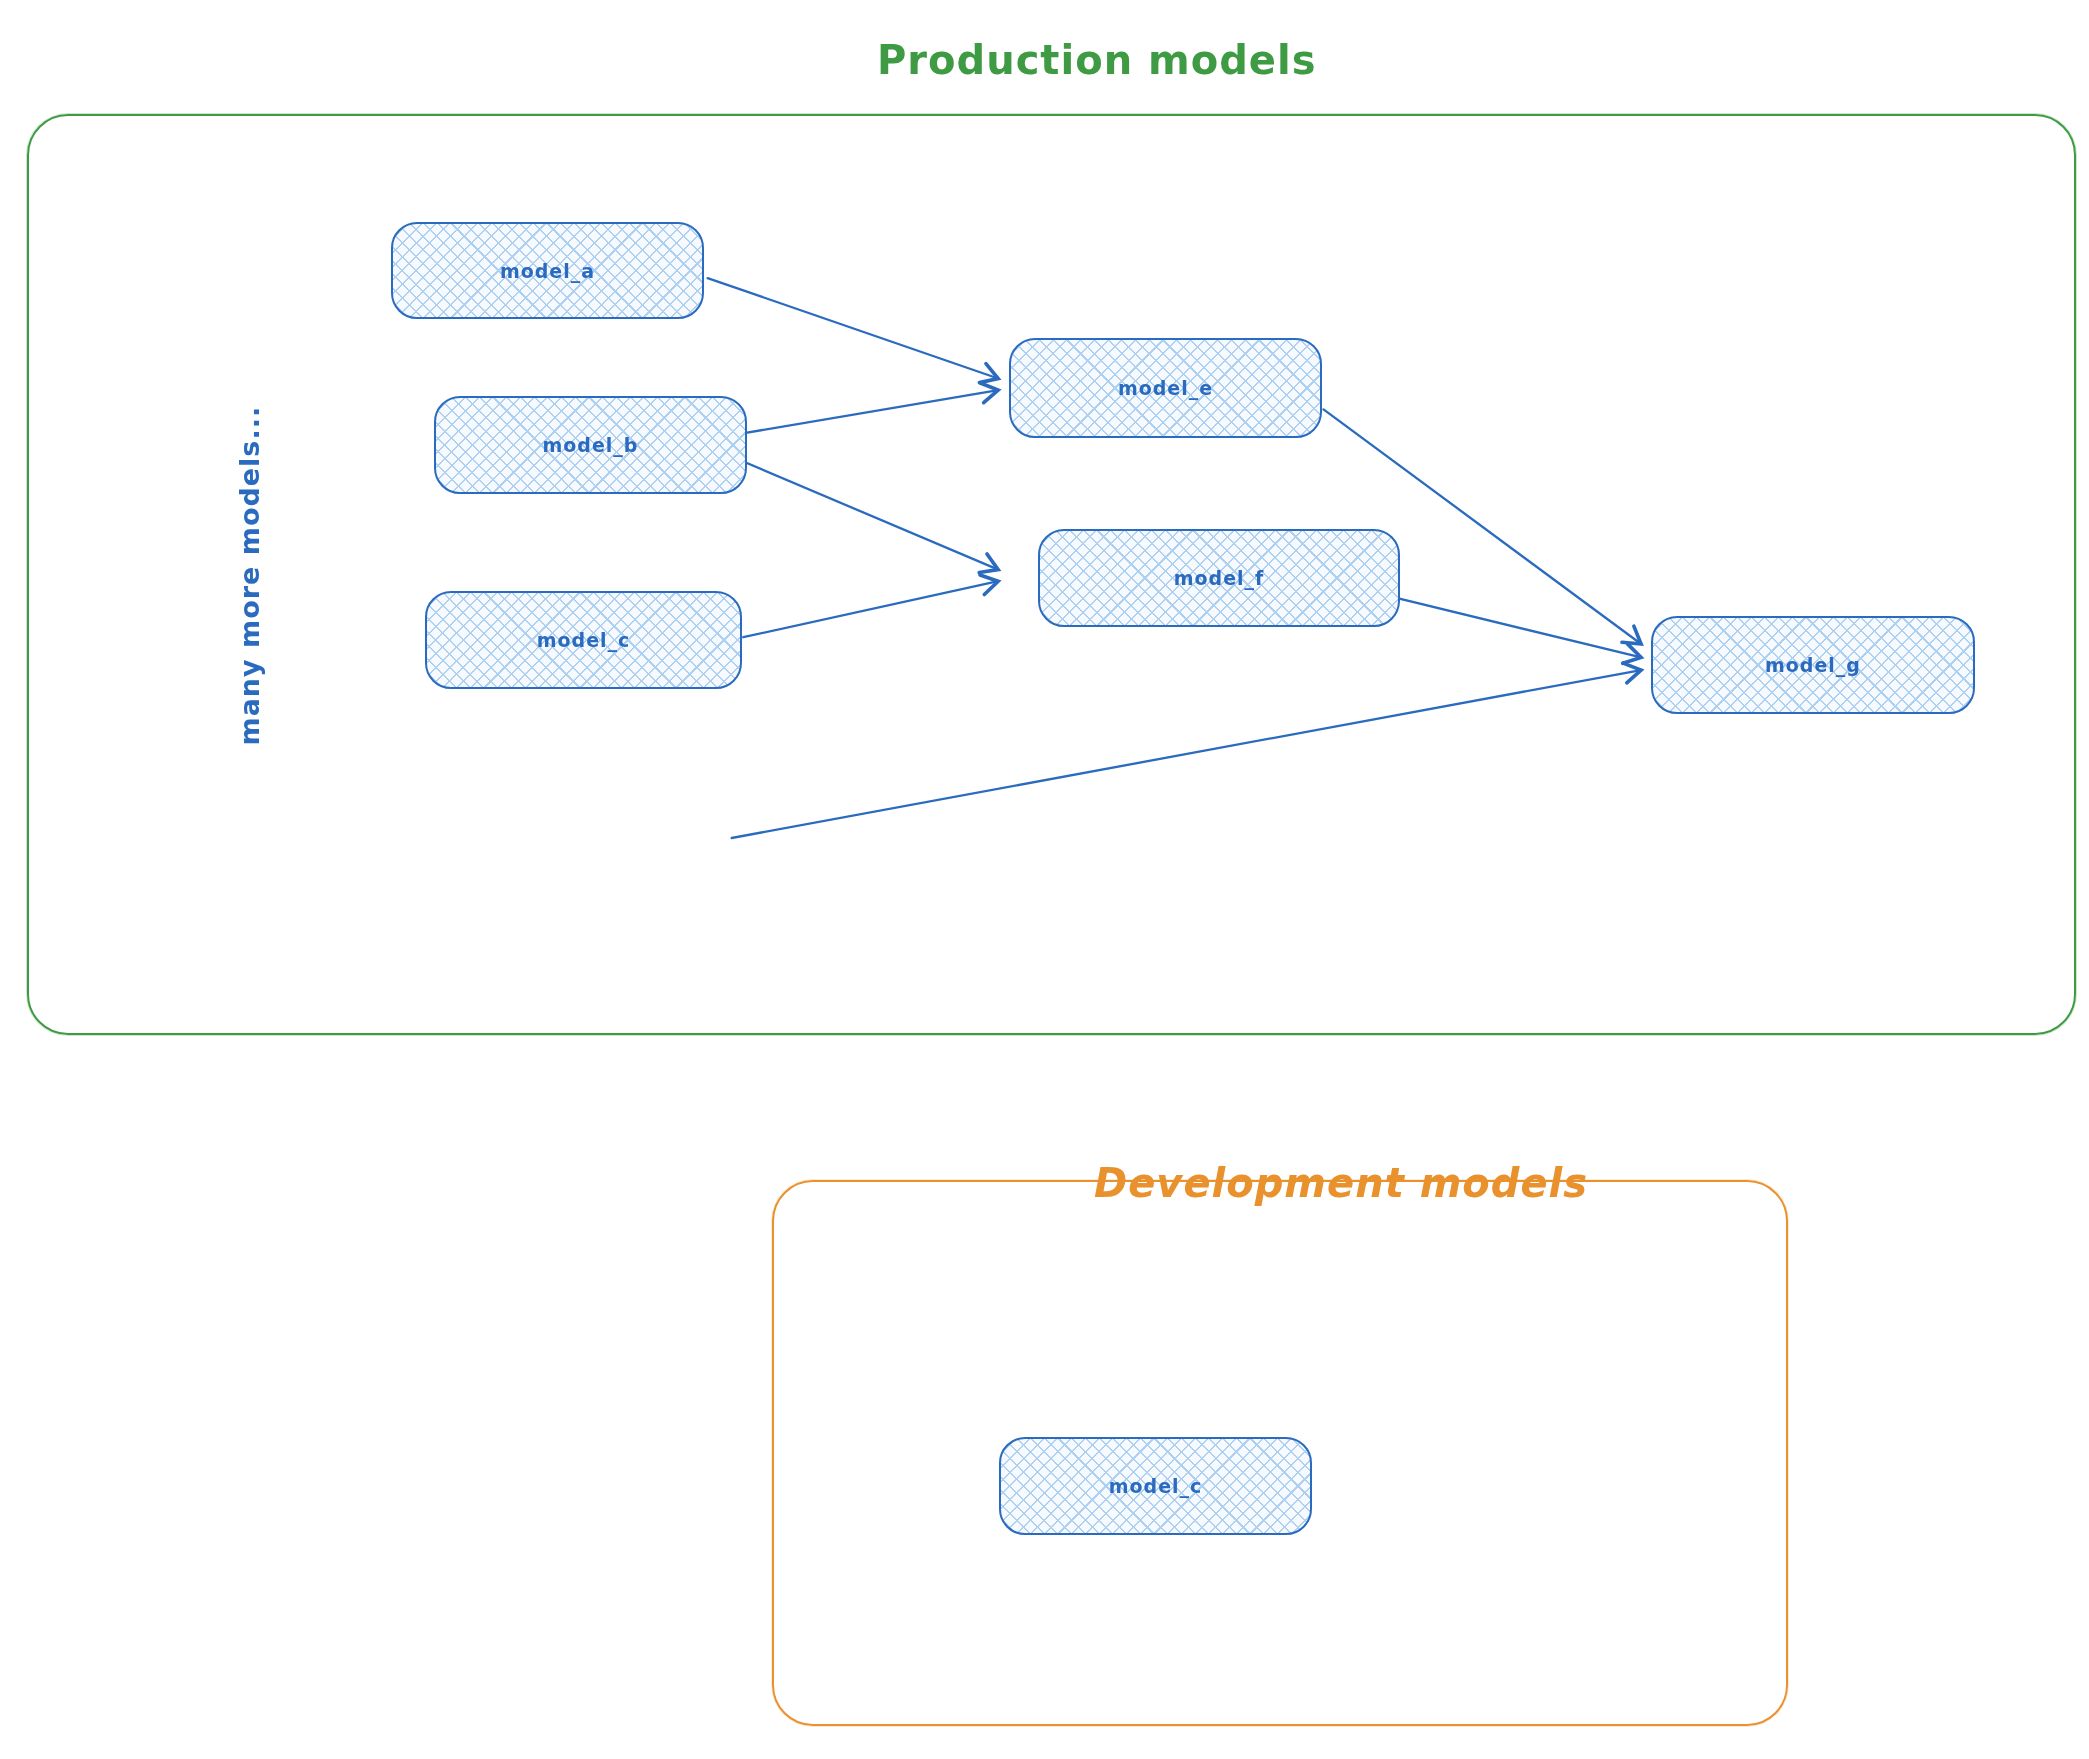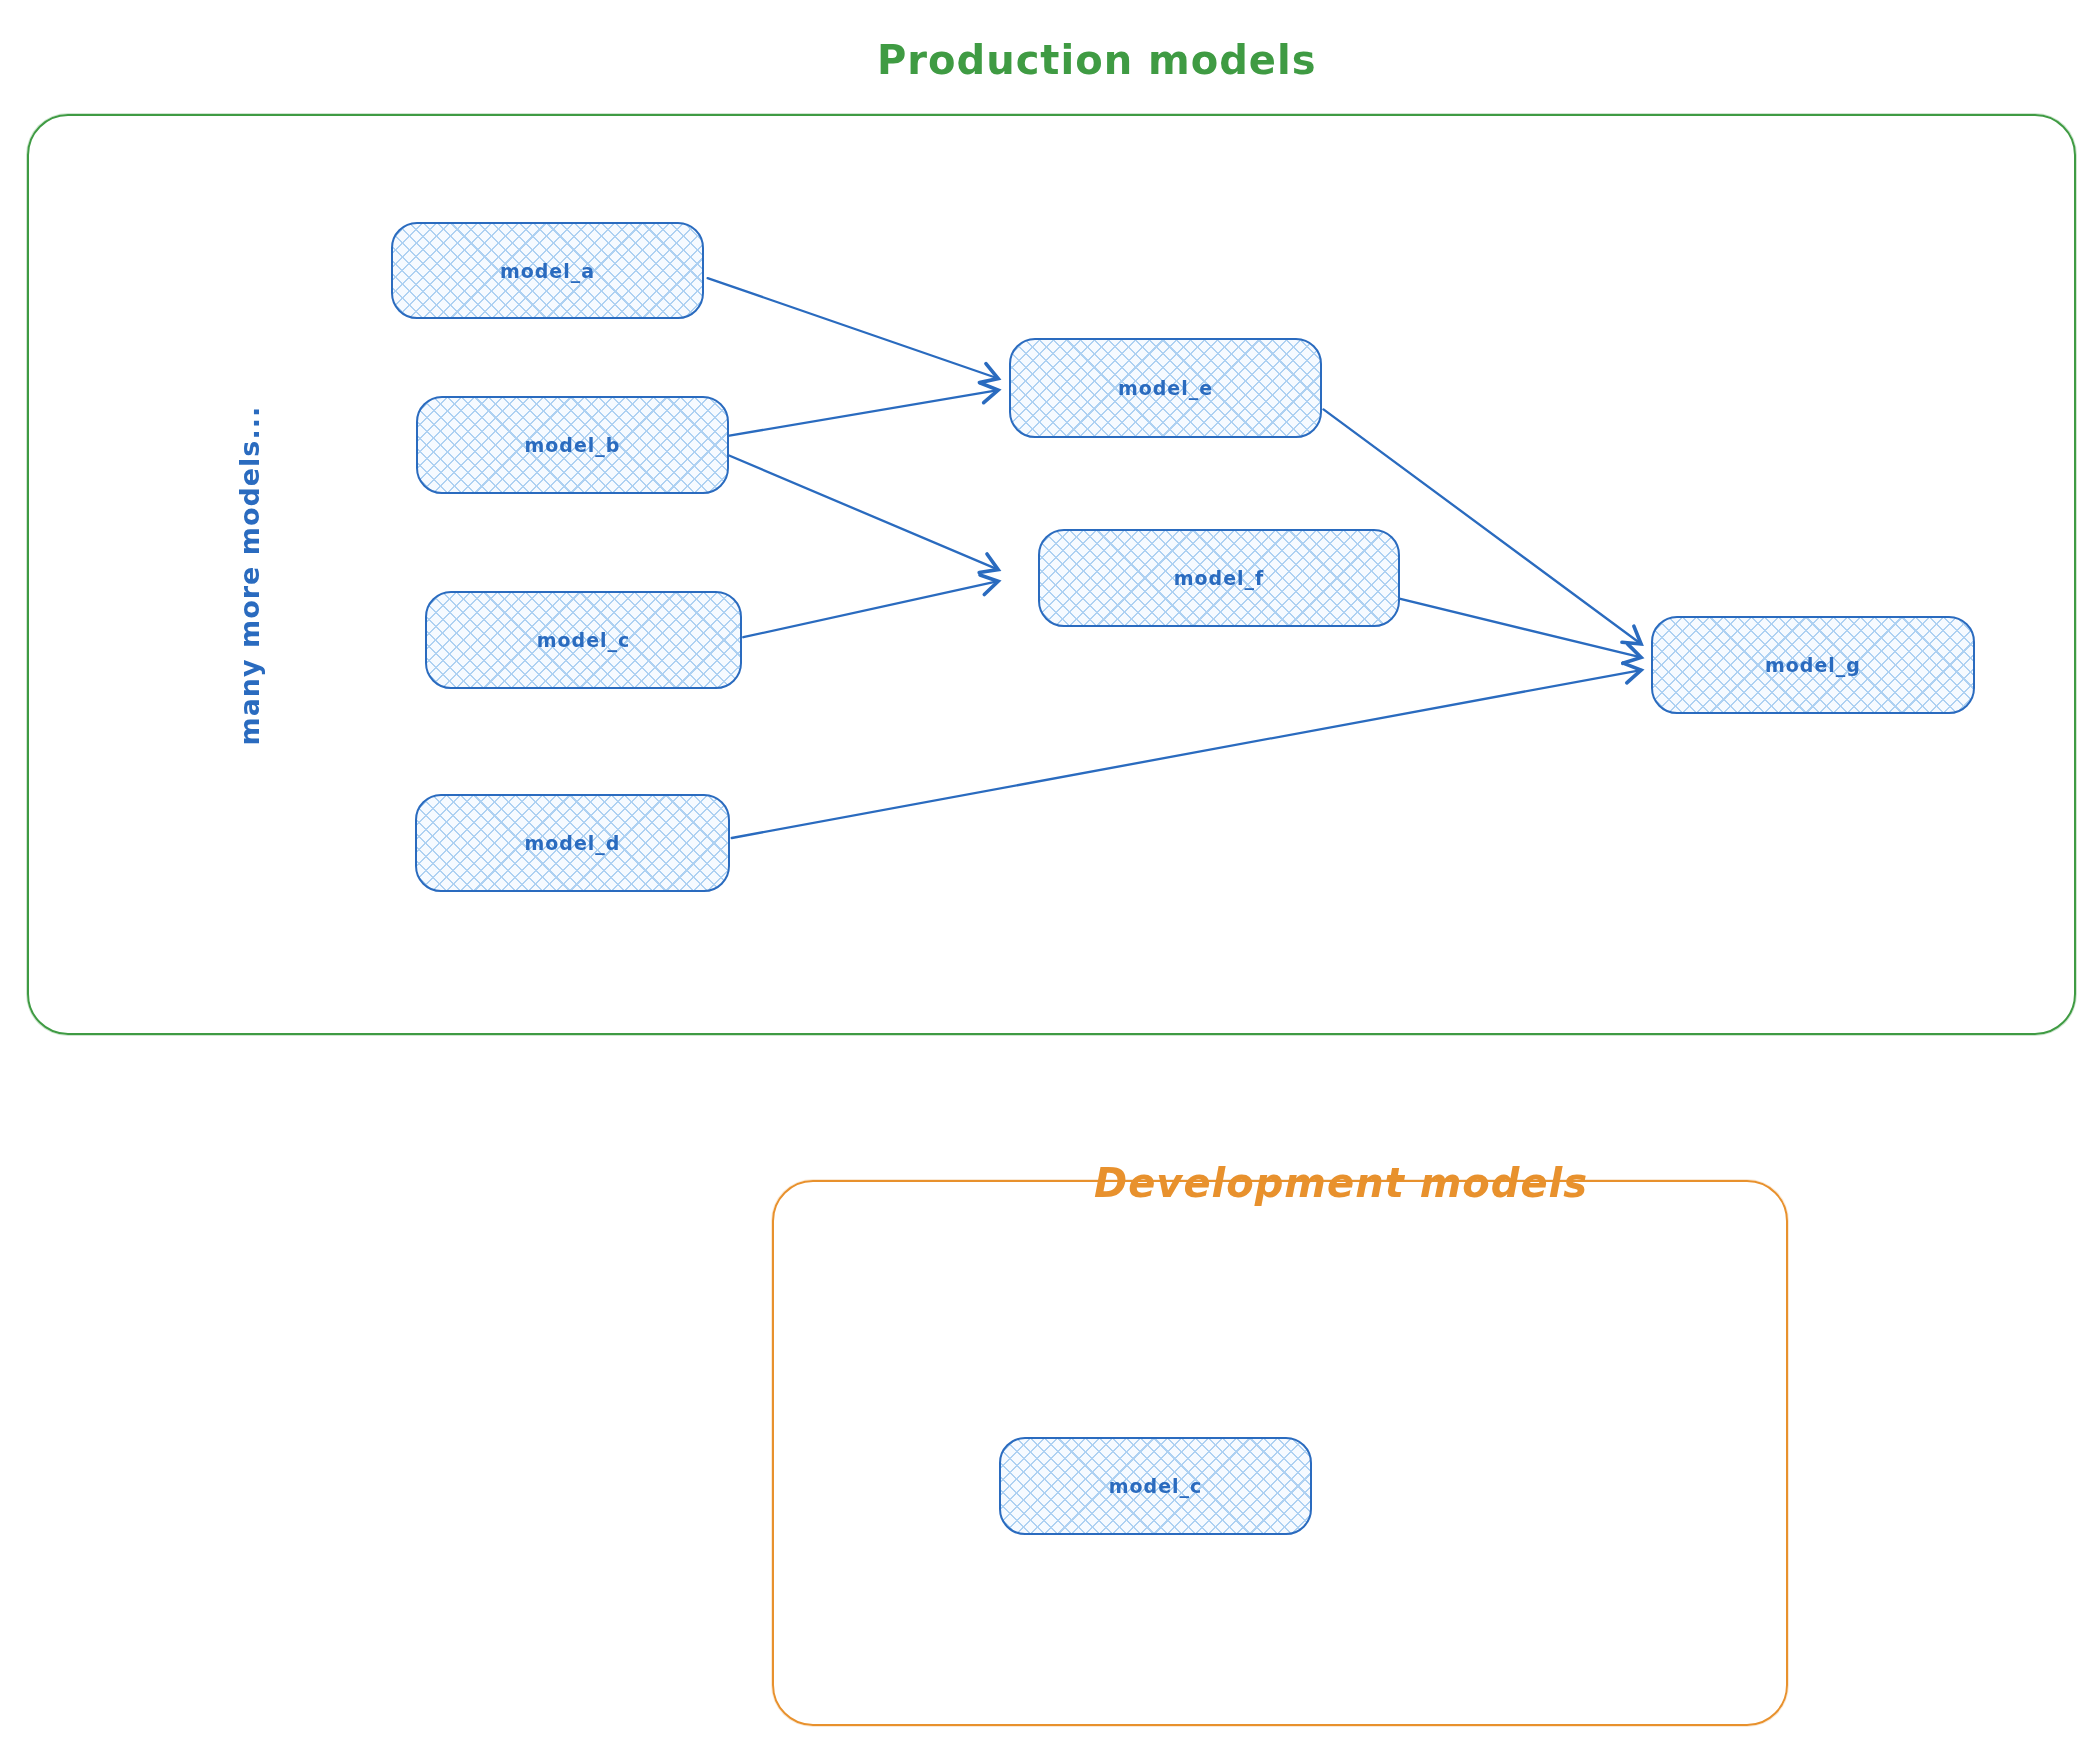--- a/index.html
+++ b/index.html
@@ -104,31 +104,28 @@
       <path d="M 770 660 L 1034 602" fill="none" stroke="#2a6bbf" stroke-width="2.4" stroke-linecap="round" marker-end="url(#arrowhead)"></path>
       <path d="M 1371 424 L 1700 667" fill="none" stroke="#2a6bbf" stroke-width="2.4" stroke-linecap="round" marker-end="url(#arrowhead)"></path>
       <path d="M 1371 601 L 1700 681" fill="none" stroke="#2a6bbf" stroke-width="2.4" stroke-linecap="round" marker-end="url(#arrowhead)"></path>
       <path d="M 758 868 L 1700 694" fill="none" stroke="#2a6bbf" stroke-width="2.4" stroke-linecap="round" marker-end="url(#arrowhead)"></path>
     </svg>
 
   <div class="node" style="left:391px;top:222px;width:313px;height:97px">
     <span class="node-label">model_a</span>
   </div>
 
-  <div class="node" style="left:416px;top:396px;width:313px;height:98px">
+  <div class="node" style="left:434px;top:396px;width:313px;height:98px">
     <span class="node-label">model_b</span>
   </div>
 
   <div class="node" style="left:425px;top:591px;width:317px;height:98px">
     <span class="node-label">model_c</span>
   </div>
 
-  <div class="node" style="left:415px;top:794px;width:315px;height:98px">
-    <span class="node-label">model_d</span>
-  </div>
 
   <div class="node" style="left:1009px;top:338px;width:313px;height:100px">
     <span class="node-label">model_e</span>
   </div>
 
   <div class="node" style="left:1038px;top:529px;width:362px;height:98px">
     <span class="node-label">model_f</span>
   </div>
 
   <div class="node" style="left:1651px;top:616px;width:324px;height:98px">

